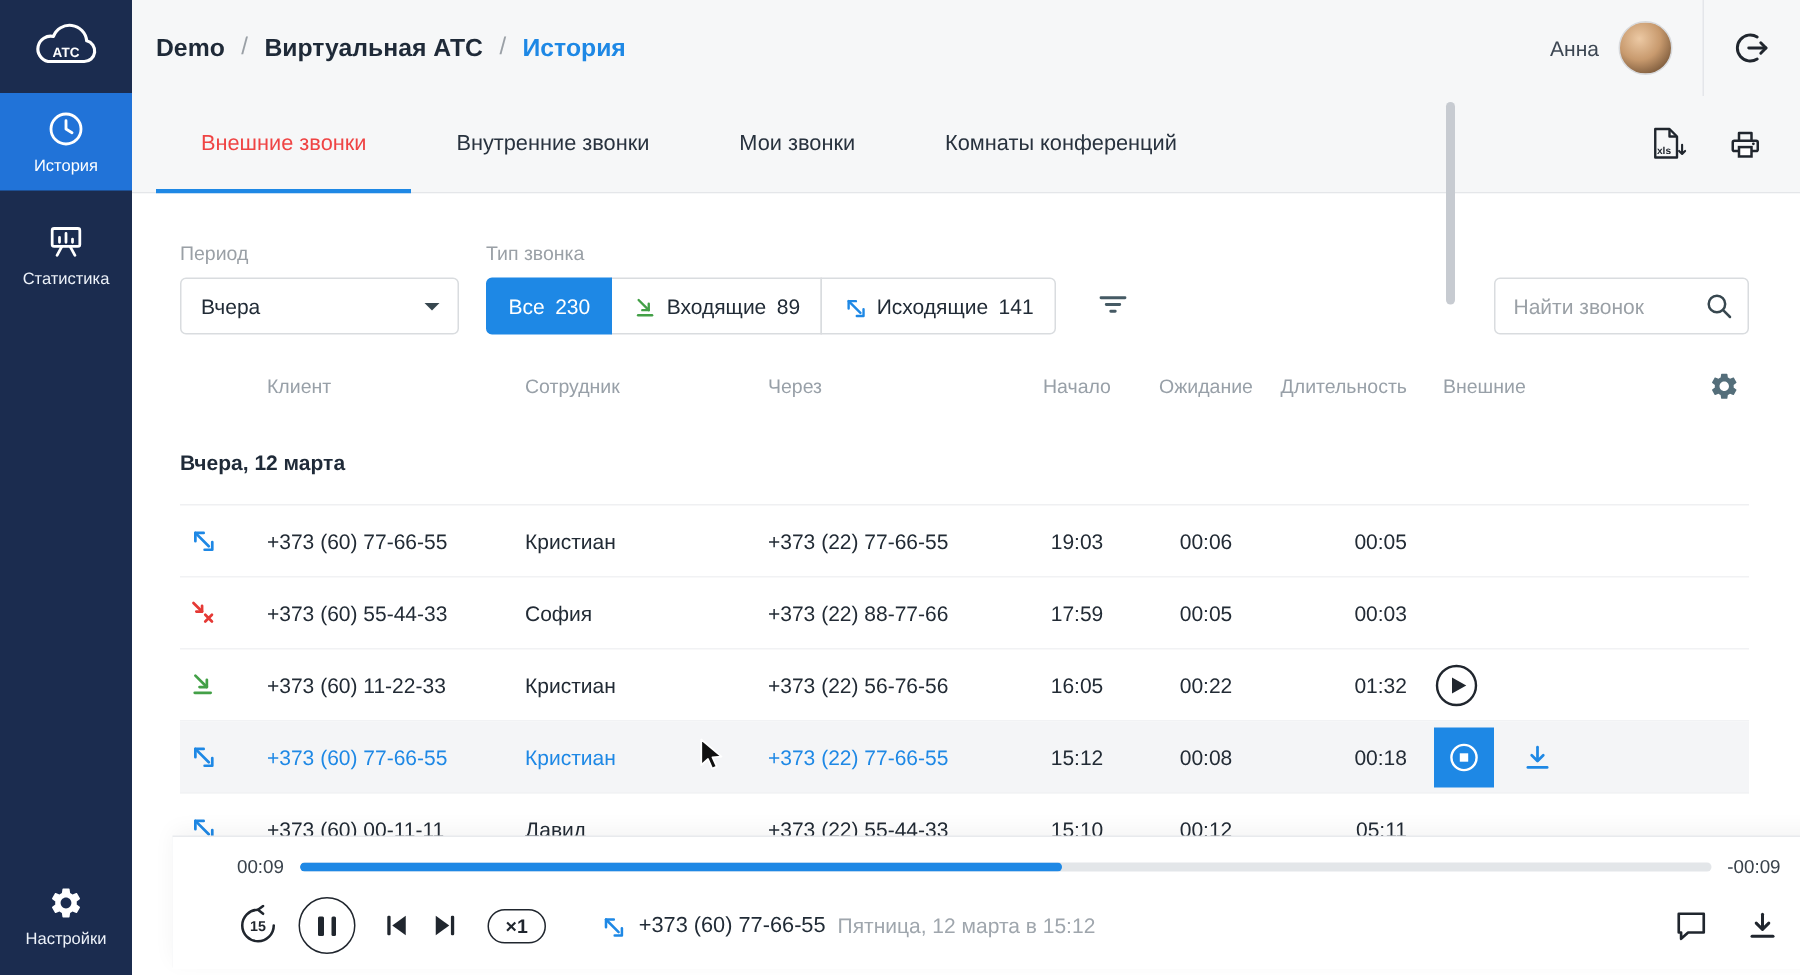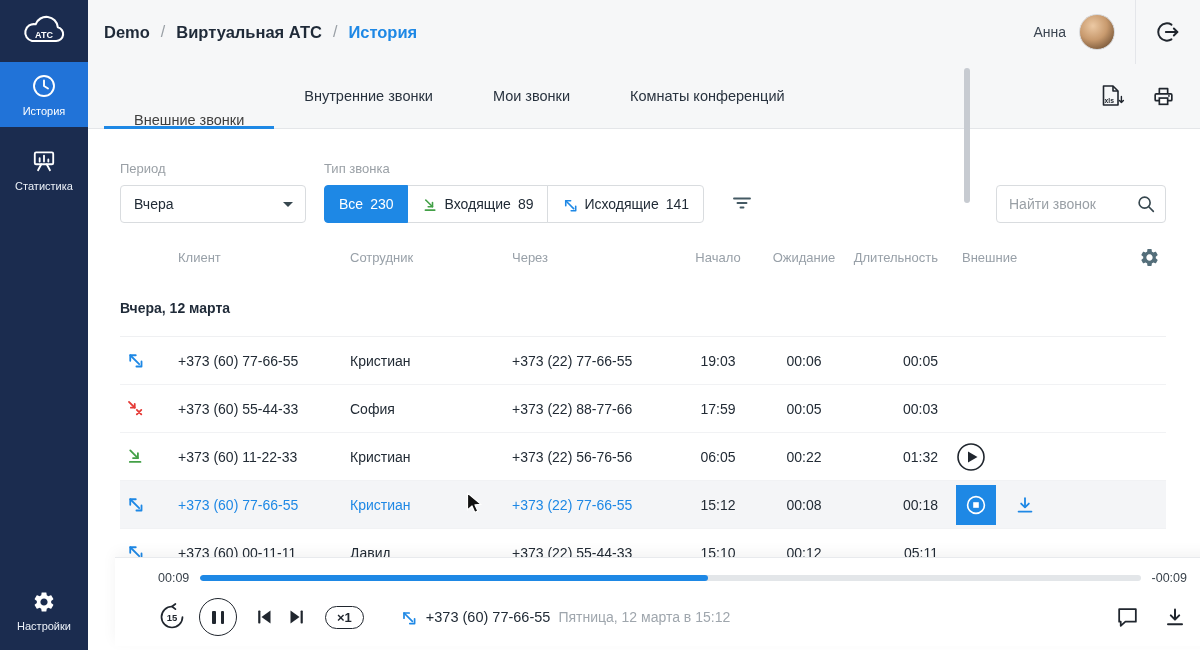--- a/index.html
+++ b/index.html
@@ -48,21 +48,21 @@
   
   .tabs-row {
     position:absolute; left:88px; top:64px; width:1112px; height:65px;
     background:#F6F7F8; border-bottom:1px solid #E4E6E9;
     display:flex; align-items:center; padding:0 24px 0 16px;
   }
   .tab {
     position:relative; height:100%; display:flex; align-items:center;
     padding:0 30px; font-size:14.5px; color:#28323E; cursor:pointer; white-space:nowrap;
   }
-  .tab.active { color:#404040;align-items:flex-end; }
+  .tab.active { color:#ef4444; }
   .tab.active::after {
     content:""; position:absolute; left:0; right:0; bottom:-1px; height:3px; background:#1E88E5;
   }
   .tabs-actions { margin-left:auto; display:flex; align-items:center; gap:26px; color:#20262E; }
   .tabs-actions .icon { cursor:pointer; }
 
   
   .main {
     position:absolute; left:88px; top:129px; width:1112px; height:521px;
     background:#fff; padding:32px 34px 0 32px;
@@ -404,21 +404,21 @@
             <svg width="17" height="17" viewBox="0 0 16 16" fill="none">
               <path d="M4 3.2 L11.2 10.4" stroke="#43A047" stroke-width="1.7" stroke-linecap="round"></path>
               <path d="M11.2 5.8 V10.4 H6.6" stroke="#43A047" stroke-width="1.7" stroke-linecap="round" stroke-linejoin="round"></path>
               <path d="M3.6 14 h10" stroke="#43A047" stroke-width="1.7" stroke-linecap="round"></path>
             </svg>
           </span>
         </div>
         <div class="cell c-client">+373 (60) 11-22-33</div>
         <div class="cell c-emp">Кристиан</div>
         <div class="cell c-via">+373 (22) 56-76-56</div>
-        <div class="cell c-start">06:05</div>
+        <div class="cell c-start">16:05</div>
         <div class="cell c-wait">00:22</div>
         <div class="cell c-dur">01:32</div>
         <div class="cell c-rec">
           <span class="icon play-btn">
             <svg width="30" height="30" viewBox="0 0 30 30" fill="none">
               <circle cx="15" cy="15" r="13" stroke="#20262E" stroke-width="1.6"></circle>
               <polygon points="12,9.6 21.5,15 12,20.4" fill="#20262E"></polygon>
             </svg>
           </span>
         </div>

